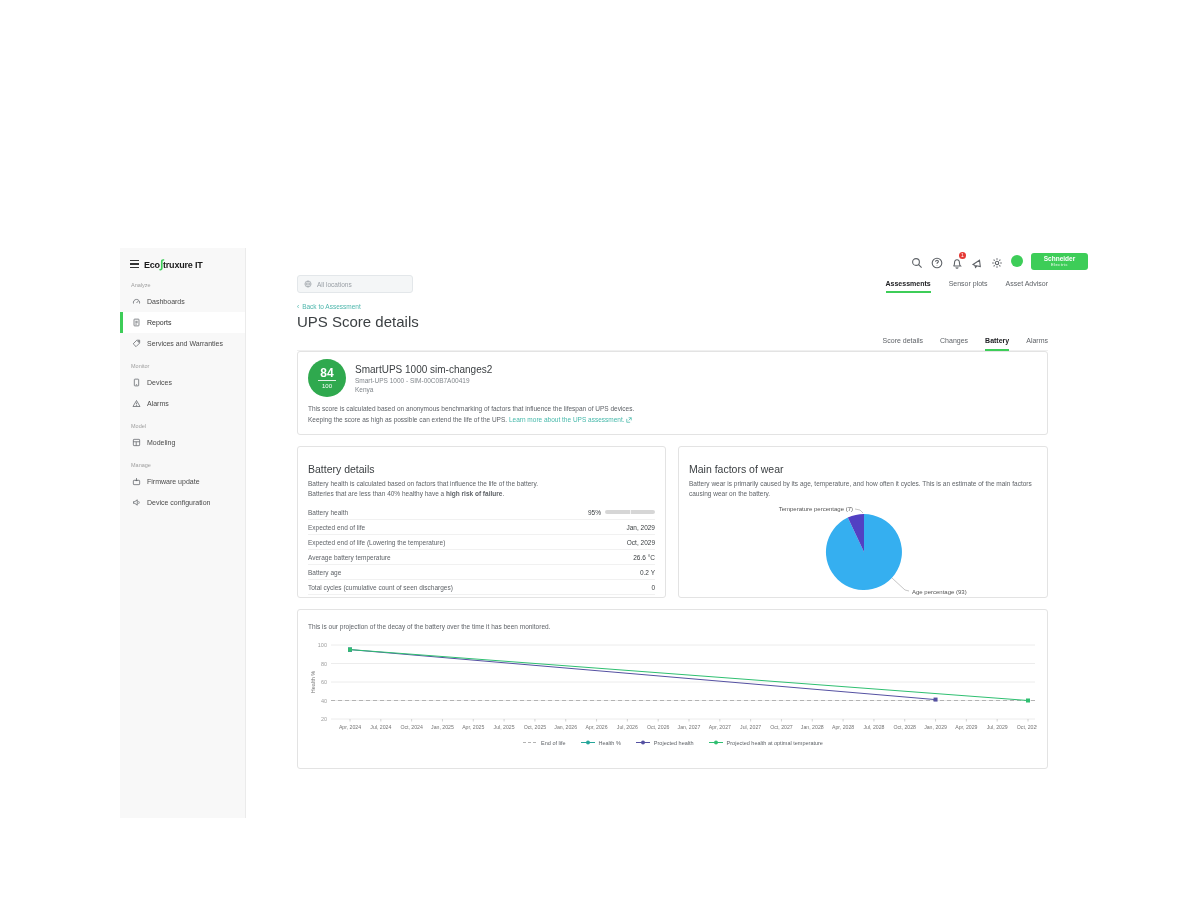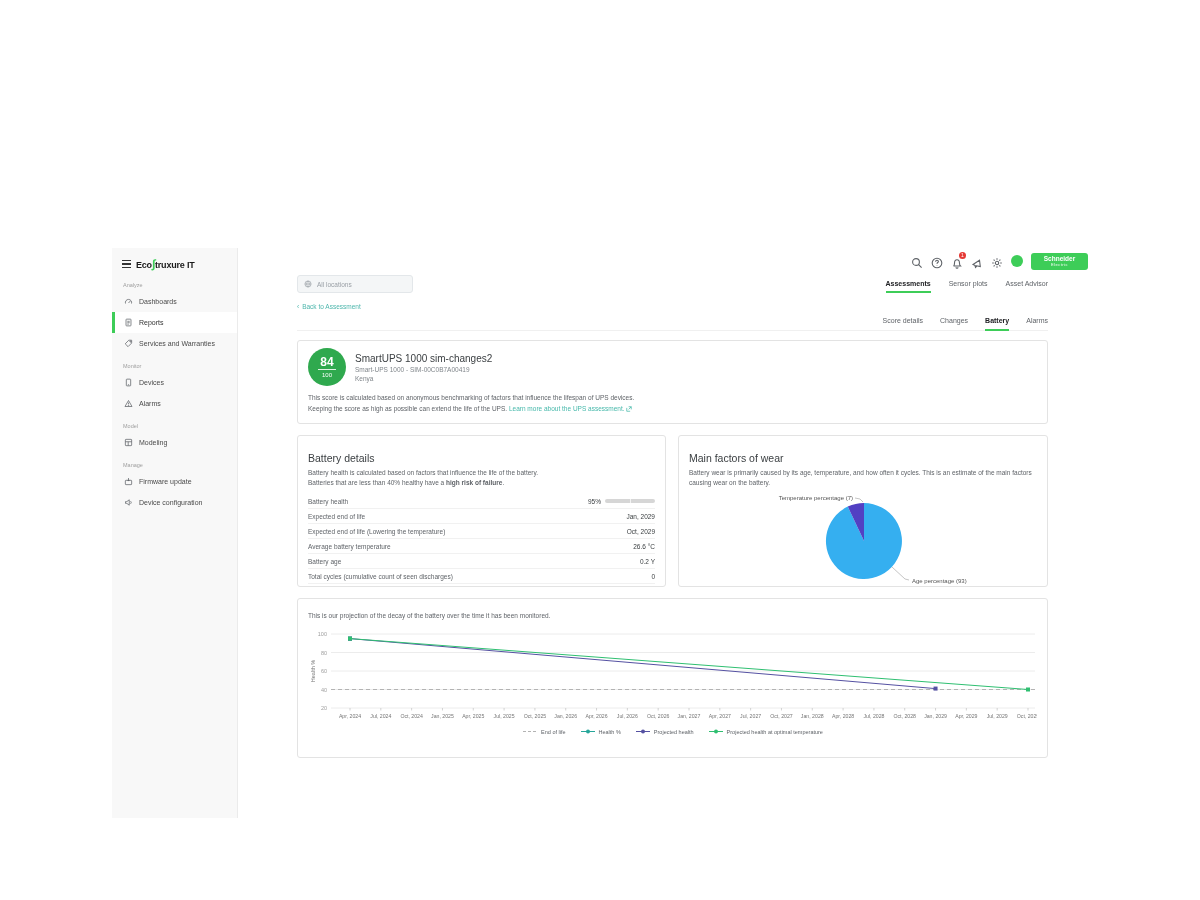--- a/index.html
+++ b/index.html
@@ -1,18 +1,18 @@
 <!DOCTYPE html>
 <html><head>
 <meta charset="utf-8">
 <style>
   * { box-sizing: border-box; margin: 0; padding: 0; }
   html,body { width:1200px; height:900px; background:#fff; overflow:hidden;
     font-family:"Liberation Sans", sans-serif; color:#424242; }
-  .app { position:absolute; left:112px; top:248px; width:976px; height:570px; display:flex;gap:8px; }
+  .app { position:absolute; left:120px; top:248px; width:976px; height:570px; display:flex; }
 
   
   .sidebar { width:126px; background:#f8f8f8; border-right:1px solid #ebebeb; padding-top:7px; flex-shrink:0; }
   .logo-row { display:flex; align-items:center; gap:5px; padding:0 10px; height:18px; }
   .hamburger { display:flex; flex-direction:column; gap:2px; cursor:pointer; }
   .hamburger span { display:block; width:9px; height:1.2px; background:#333; }
   .logo-text { font-size:9px; font-weight:bold; color:#1a1a1a; letter-spacing:-0.2px; }
   .logo-swirl { color:#3dcd58; font-weight:bold; font-size:12px; line-height:10px; font-style:italic; }
   .section-label { font-size:5.5px; color:#9e9e9e; padding:9px 10px 3px 11px; }
   .side-item { display:flex; align-items:center; gap:6px; height:21px; padding-left:12px; font-size:7px;
@@ -45,21 +45,21 @@
 
   .back-link { margin-top:10px; font-size:6.5px; color:#4db6ac; display:flex; align-items:center; gap:3px; cursor:pointer; }
   .page-title { margin-top:3px; font-size:15px; color:#3c4043; font-weight:500; }
 
   .subtabs { margin-top:7px; display:flex; justify-content:flex-end; gap:17px; font-size:7px; color:#5f6368;
     border-bottom:1px solid #f0f0f0; }
   .subtab { padding-bottom:5px; cursor:pointer; margin-bottom:-1px; }
   .subtab.active { color:#202124; font-weight:bold; border-bottom:2px solid #3dcd58; }
 
   .card { border:1px solid #e3e3e3; border-radius:3px; background:#fff; }
-  .score-card { margin-top:9px; padding:7px 10px 8px; }
+  .score-card { padding:7px 10px 8px; }
   .score-head { display:flex; gap:9px; align-items:center; }
   .score-circle { width:38px; height:38px; border-radius:50%; background:#2fa94e; color:#fff; flex-shrink:0;
     display:flex; flex-direction:column; align-items:center; justify-content:center; }
   .score-circle .num { font-size:12px; font-weight:bold; line-height:12px; }
   .score-circle .den { font-size:6px; line-height:8px; border-top:1px solid rgba(255,255,255,0.85); padding:1px 4px 0; margin-top:1px; }
   .device-name { font-size:10px; font-weight:normal; color:#3c4043; }
   .device-sub { font-size:6.5px; color:#80868b; margin-top:2px; }
   .score-desc { margin-top:6px; font-size:6.5px; color:#5f6368; line-height:1.75; }
   .link { color:#45b8aa; cursor:pointer; }
   .ext-ico svg { width:6px; height:6px; stroke:#45b8aa; fill:none; stroke-width:1; vertical-align:-1px; }
@@ -216,20 +216,21 @@
             <div class="tab">Sensor plots</div>
             <div class="tab">Asset Advisor</div>
           </div>
       </div>
 
       <div class="back-link">
         <span>‹</span>
         <span>Back to Assessment</span>
       </div>
 
+      <div class="page-title">UPS Score details</div>
 
       <div class="subtabs" id="subtabs">
           <div class="subtab">Score details</div>
           <div class="subtab">Changes</div>
           <div class="subtab active">Battery</div>
           <div class="subtab">Alarms</div>
         </div>
 
       <div class="card score-card">
         <div class="score-head">

